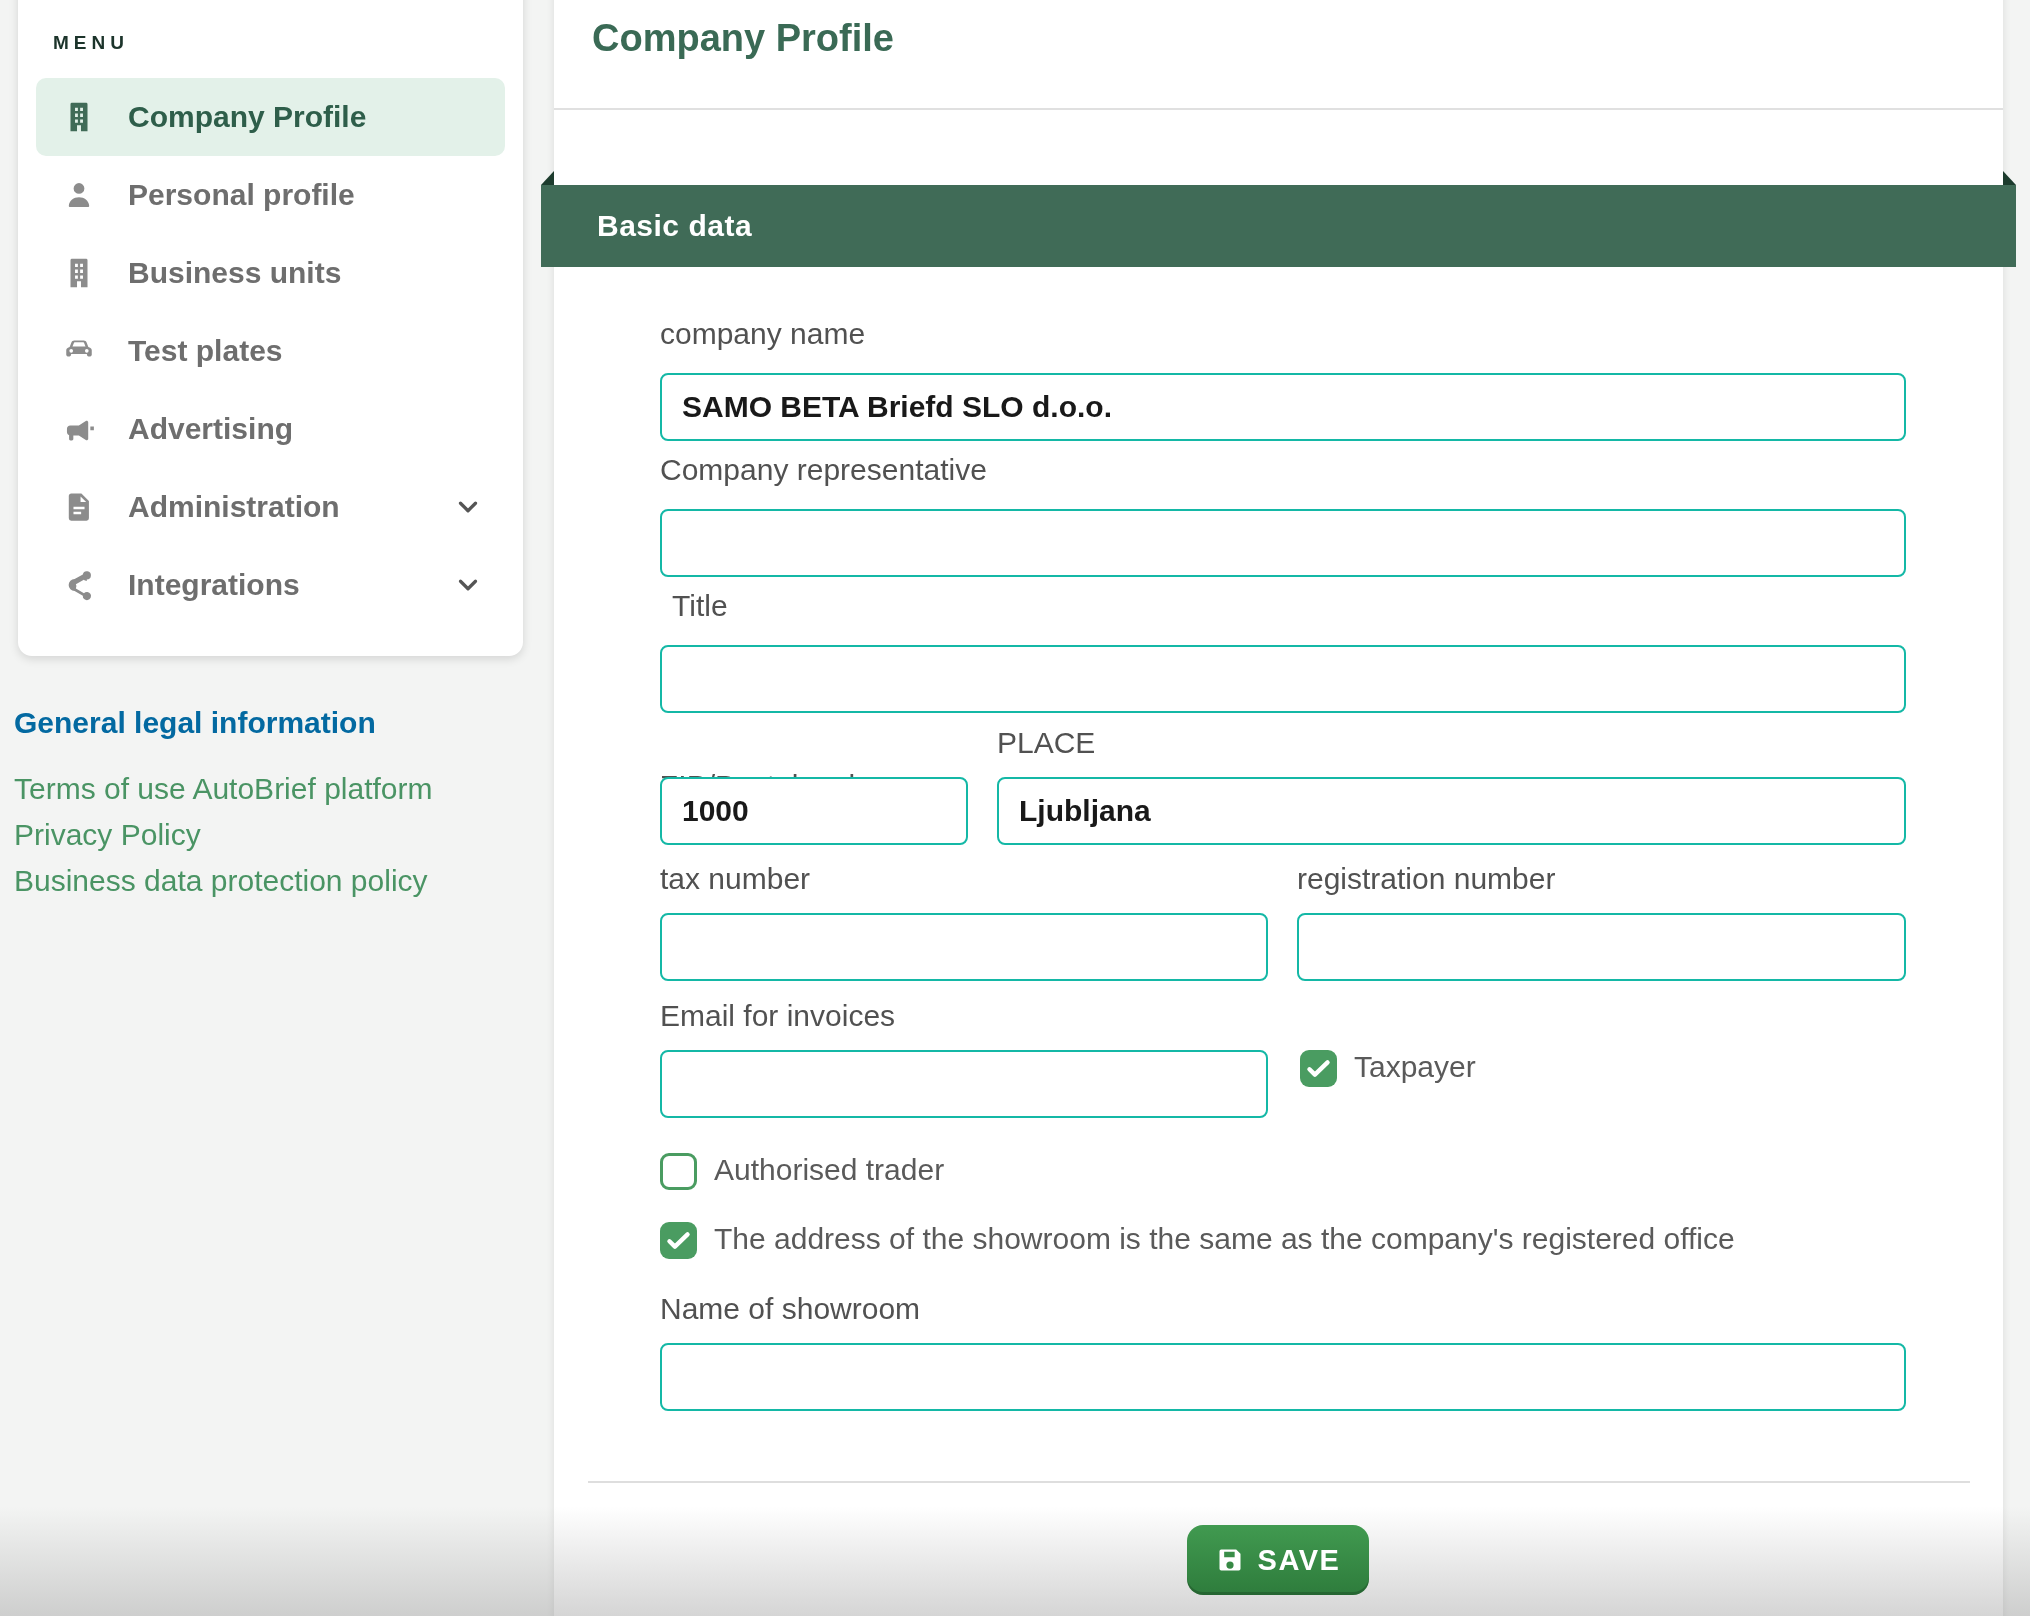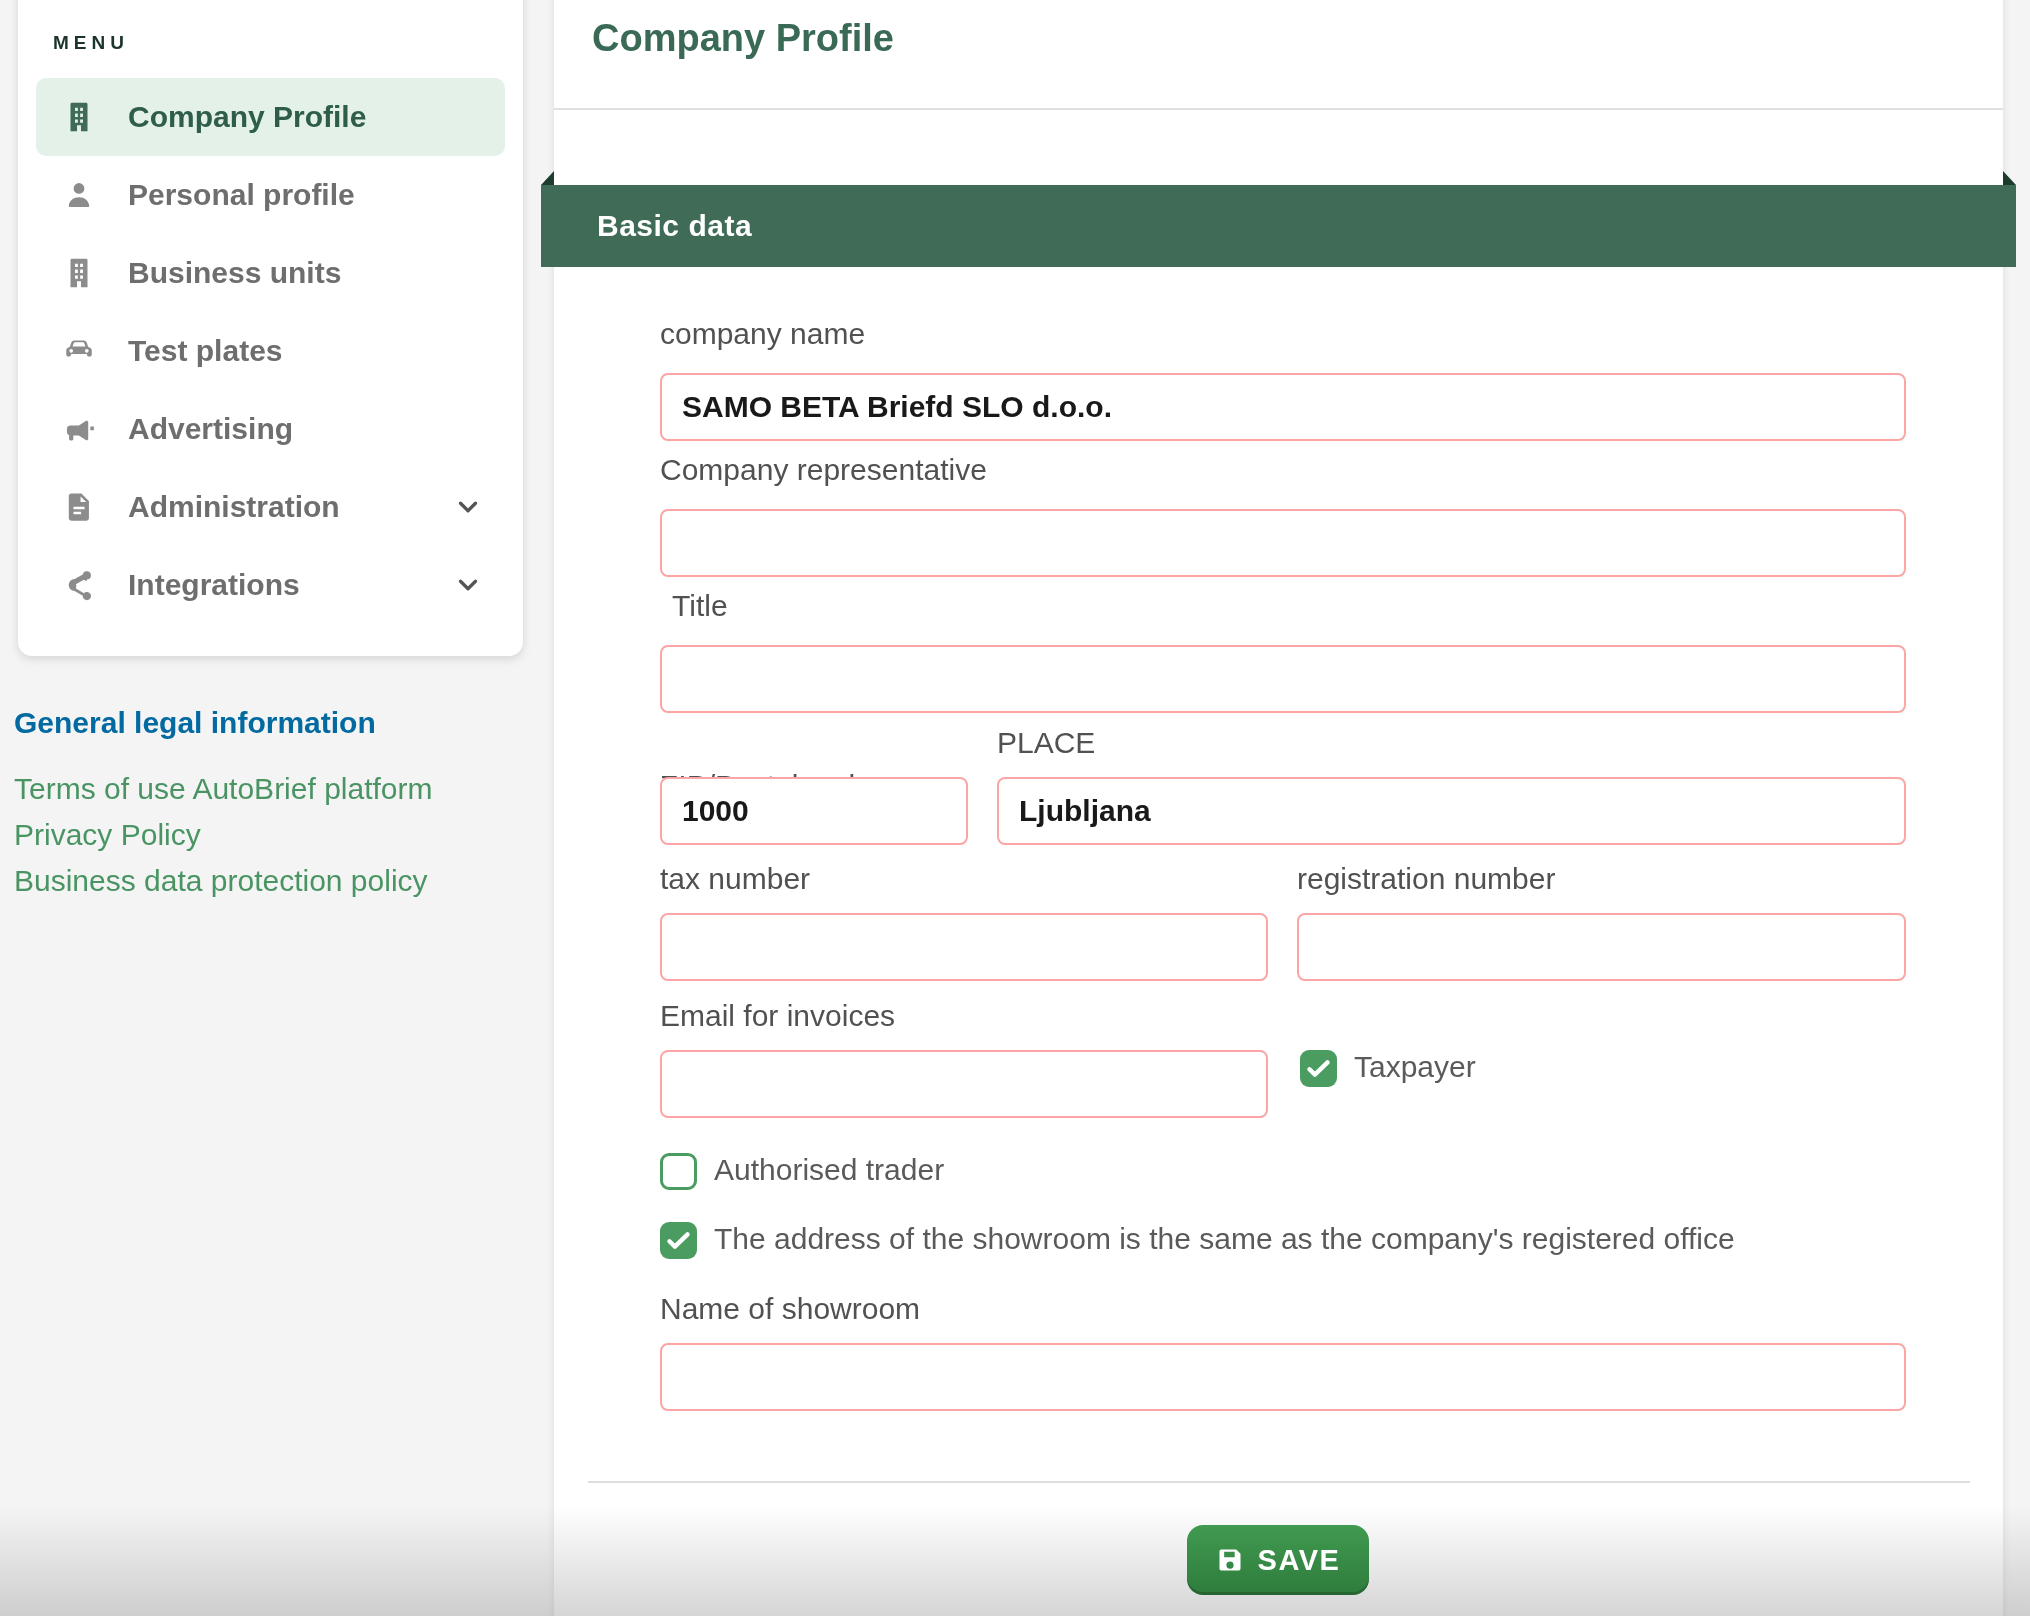--- a/index.html
+++ b/index.html
@@ -65,21 +65,21 @@
   .ribbon .fold-right {
     position:absolute; right:0; top:-14px; width:13px; height:14px;
     background:#1d3c2e; clip-path:polygon(0 0, 100% 100%, 0 100%);
   }
   
   .form { position:absolute; left:106px; top:0; width:1246px; height:1700px; }
   .field-label {
     position:absolute; font-size:30px; color:#515151; line-height:36px; display:block;
   }
   .field-input {
-    position:absolute; height:68px; border:2px solid #fca5a5; border-radius:8px;
+    position:absolute; height:68px; border:2px solid #14b8a6; border-radius:8px;
     background:#fff; padding:0 20px; font-family:"Liberation Sans",sans-serif;
     font-size:30px; font-weight:600; color:#191919; outline:none;
   }
   .check-row { position:absolute; display:flex; align-items:flex-start; cursor:pointer; }
   .cb {
     width:37px; height:37px; border-radius:9px; flex:0 0 auto;
     border:3px solid #4a9c61; background:#fff; position:relative;
   }
   .cb svg { display:none; width:31px; height:31px; position:absolute; left:0; top:0; }
   .check-row.checked .cb { border:none; background:#4a9c61; }

